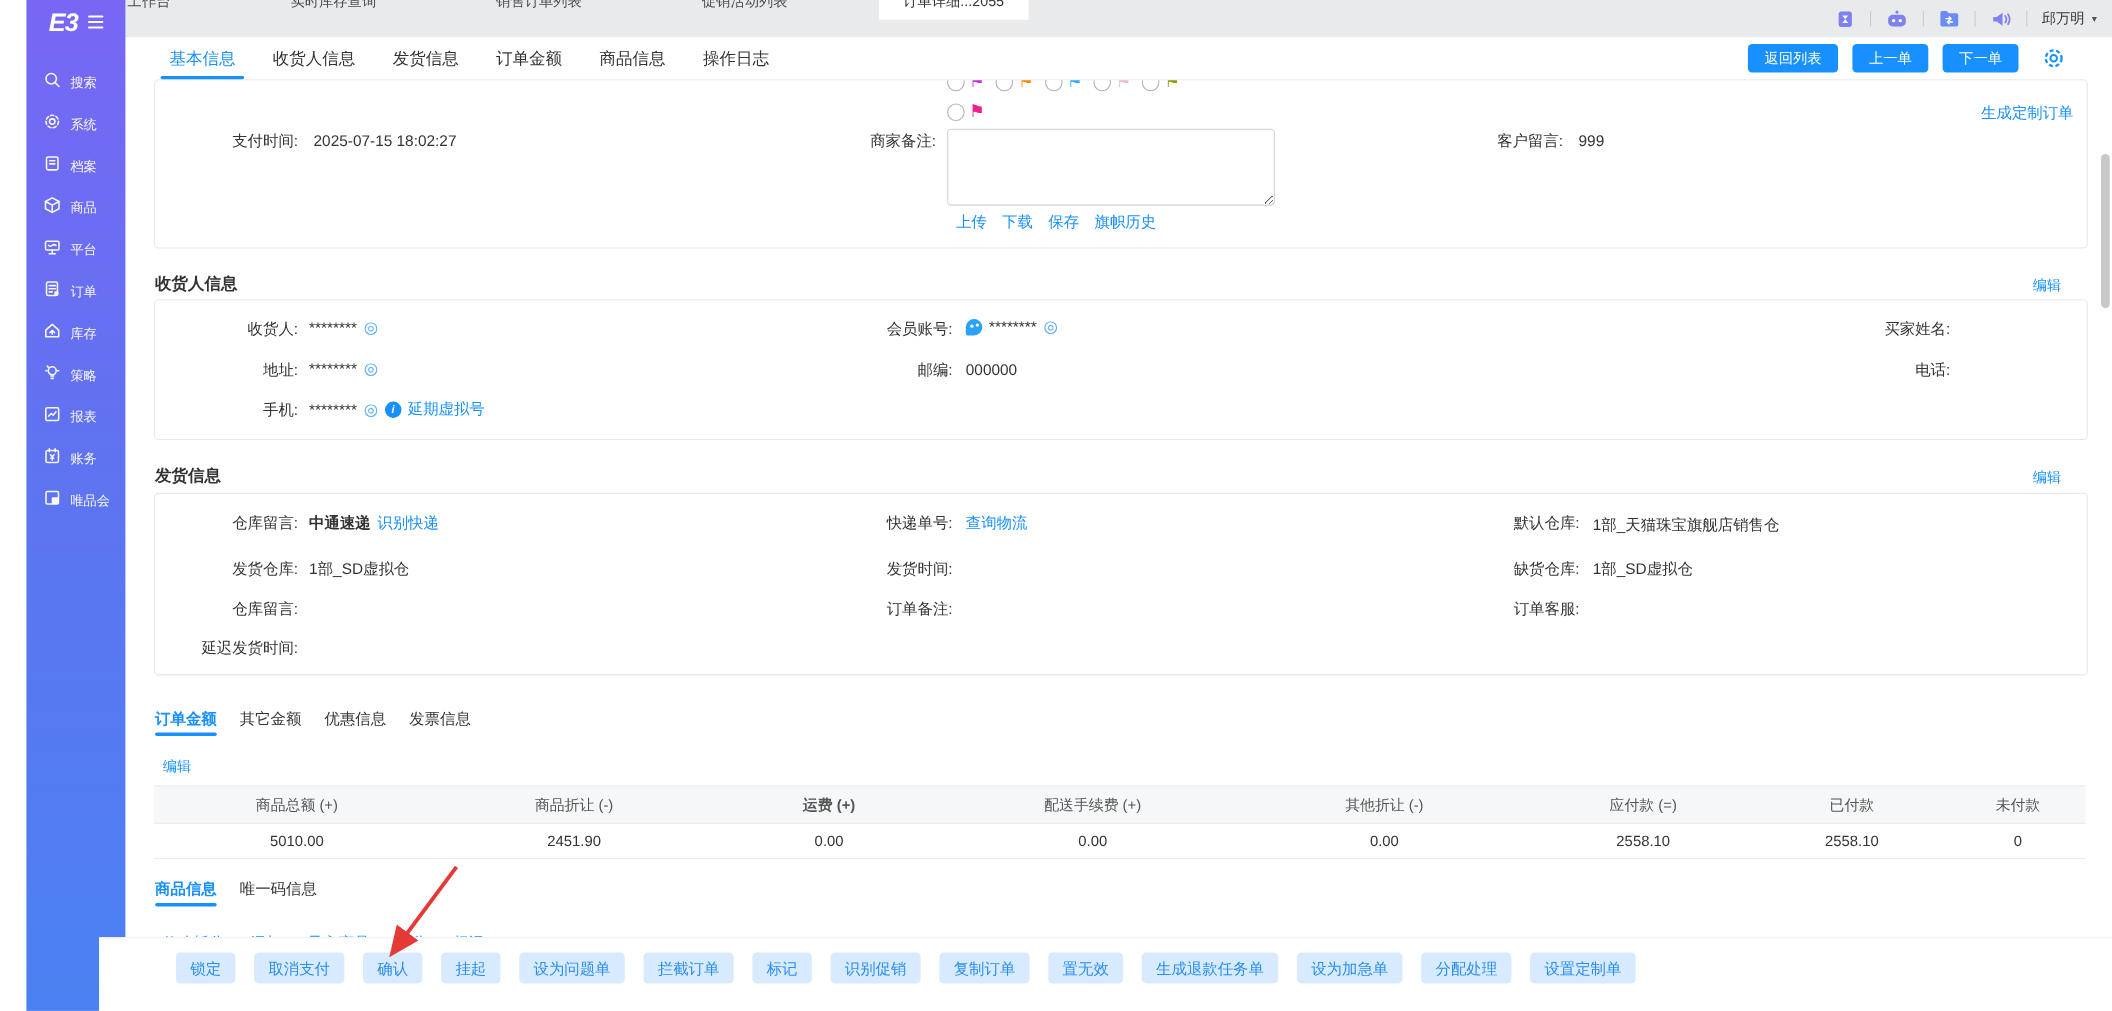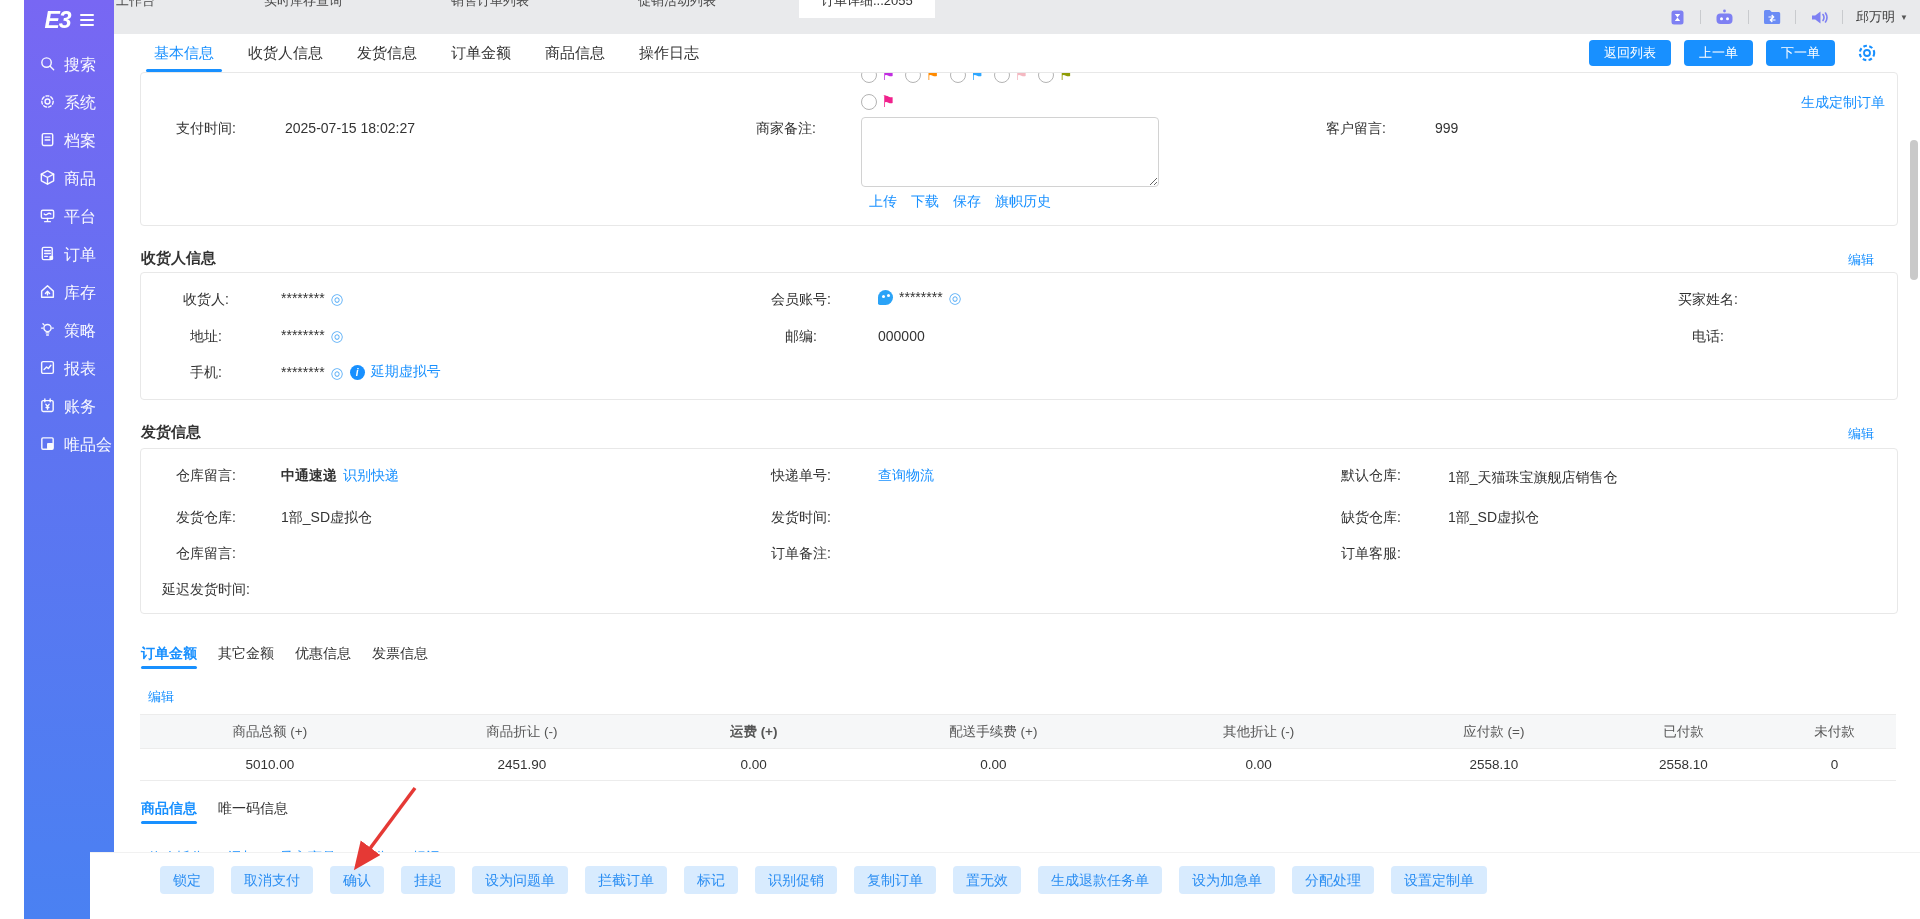--- a/index.html
+++ b/index.html
@@ -6,22 +6,22 @@
   body{width:1920px;height:919px;position:relative;overflow:hidden;background:#fff;
        font-family:"Liberation Sans","DejaVu Sans",sans-serif;color:#333;font-size:14px;}
   
   .sidebar{position:absolute;left:0;top:0;width:90px;height:919px;
            background:linear-gradient(180deg,#7867f3 0%,#5f73f1 45%,#4a81f2 100%);z-index:5;margin-left:24px;}
   .logo-row{display:flex;align-items:center;justify-content:center;gap:9px;height:36px;margin-top:2px;}
   .logo{color:#fff;font-weight:800;font-size:23px;font-style:italic;letter-spacing:-1px;}
   .burger{display:inline-block;width:14px;}
   .burger span{display:block;height:2px;background:#fff;margin:3px 0;border-radius:1px;}
   .side-items{margin-top:8px;}
-  .side-item{display:flex;align-items:center;gap:8px;height:38px;padding-left:15px;cursor:pointer;
-             color:rgba(255,255,255,.95);font-size:16px;}
+  .side-item{display:flex;align-items:flex-end;gap:8px;height:38px;padding-left:15px;cursor:pointer;
+             color:rgba(255,255,255,.95);font-size:12px;}
   .side-item svg{flex:0 0 auto;}
   
   .topbar{position:absolute;left:90px;top:0;width:1830px;height:34px;background:#e9eaec;display:flex;align-items:flex-end;}
   .tt-wrap{display:flex;align-items:flex-start;height:50px;gap:28px;}
   .tt-tab{padding:0 26px;font-size:13px;color:#4a4a4a;line-height:34px;cursor:pointer;white-space:nowrap;}
   .tt-div{width:1px;height:13px;background:#c9cbce;}
   .tt-active{background:#fff;border-radius:9px 9px 0 0;padding:0 22px;height:34px;line-height:34px;
              font-size:13px;color:#333;cursor:default;white-space:nowrap;}
   .tb-right{position:absolute;right:12px;top:0;height:34px;display:flex;align-items:center;gap:13px;}
   .tb-ic{display:inline-flex;align-items:center;cursor:pointer;}
@@ -33,21 +33,21 @@
   .ptabs{position:absolute;left:64px;top:0;height:38px;display:flex;align-items:center;gap:34px;}
   .ptab{font-size:15px;color:#333;cursor:pointer;position:relative;white-space:nowrap;}
   .ptab.active{color:#1890ff;}
   .ptab.active::after{content:"";position:absolute;left:-8px;right:-8px;bottom:-9px;height:3px;background:#1890ff;border-radius:2px;}
   .head-btns{position:absolute;right:85px;top:6px;display:flex;gap:13px;}
   .hbtn{height:26px;line-height:26px;padding:0 15px;background:#1890ff;color:#fff;font-size:13px;
         border:none;border-radius:4px;cursor:pointer;white-space:nowrap;}
   .head-gear{position:absolute;right:42px;top:8px;cursor:pointer;}
   
   .panel{position:absolute;left:140px;width:1756px;border:1px solid #e8e8e8;border-radius:4px;background:#fff;overflow:hidden;}
-  .fl{position:absolute;width:130px;text-align:center;white-space:nowrap;color:#333;}
+  .fl{position:absolute;width:130px;text-align:right;white-space:nowrap;color:#333;}
   .fv{position:absolute;white-space:nowrap;color:#333;display:flex;align-items:center;gap:6px;}
   .lnk{color:#1890ff;cursor:pointer;text-decoration:none;white-space:nowrap;}
   .eye{color:#5db0f7;font-size:15px;cursor:pointer;line-height:1;}
   .sec-title{position:absolute;left:141px;font-size:15px;font-weight:bold;color:#333;}
   .sec-edit{position:absolute;left:1848px;font-size:13px;}
   .flag-row{position:absolute;display:flex;}
   .flag-pair{display:flex;align-items:center;gap:4px;margin-right:10px;cursor:pointer;}
   .radio{width:16px;height:16px;border:1.5px solid #b3b3b3;border-radius:50%;background:#fff;box-sizing:border-box;}
   .flagg{font-size:16px;line-height:1;}
   .note-area{position:absolute;left:720px;top:44px;width:292px;height:64px;border:1px solid #d2d2d2;

